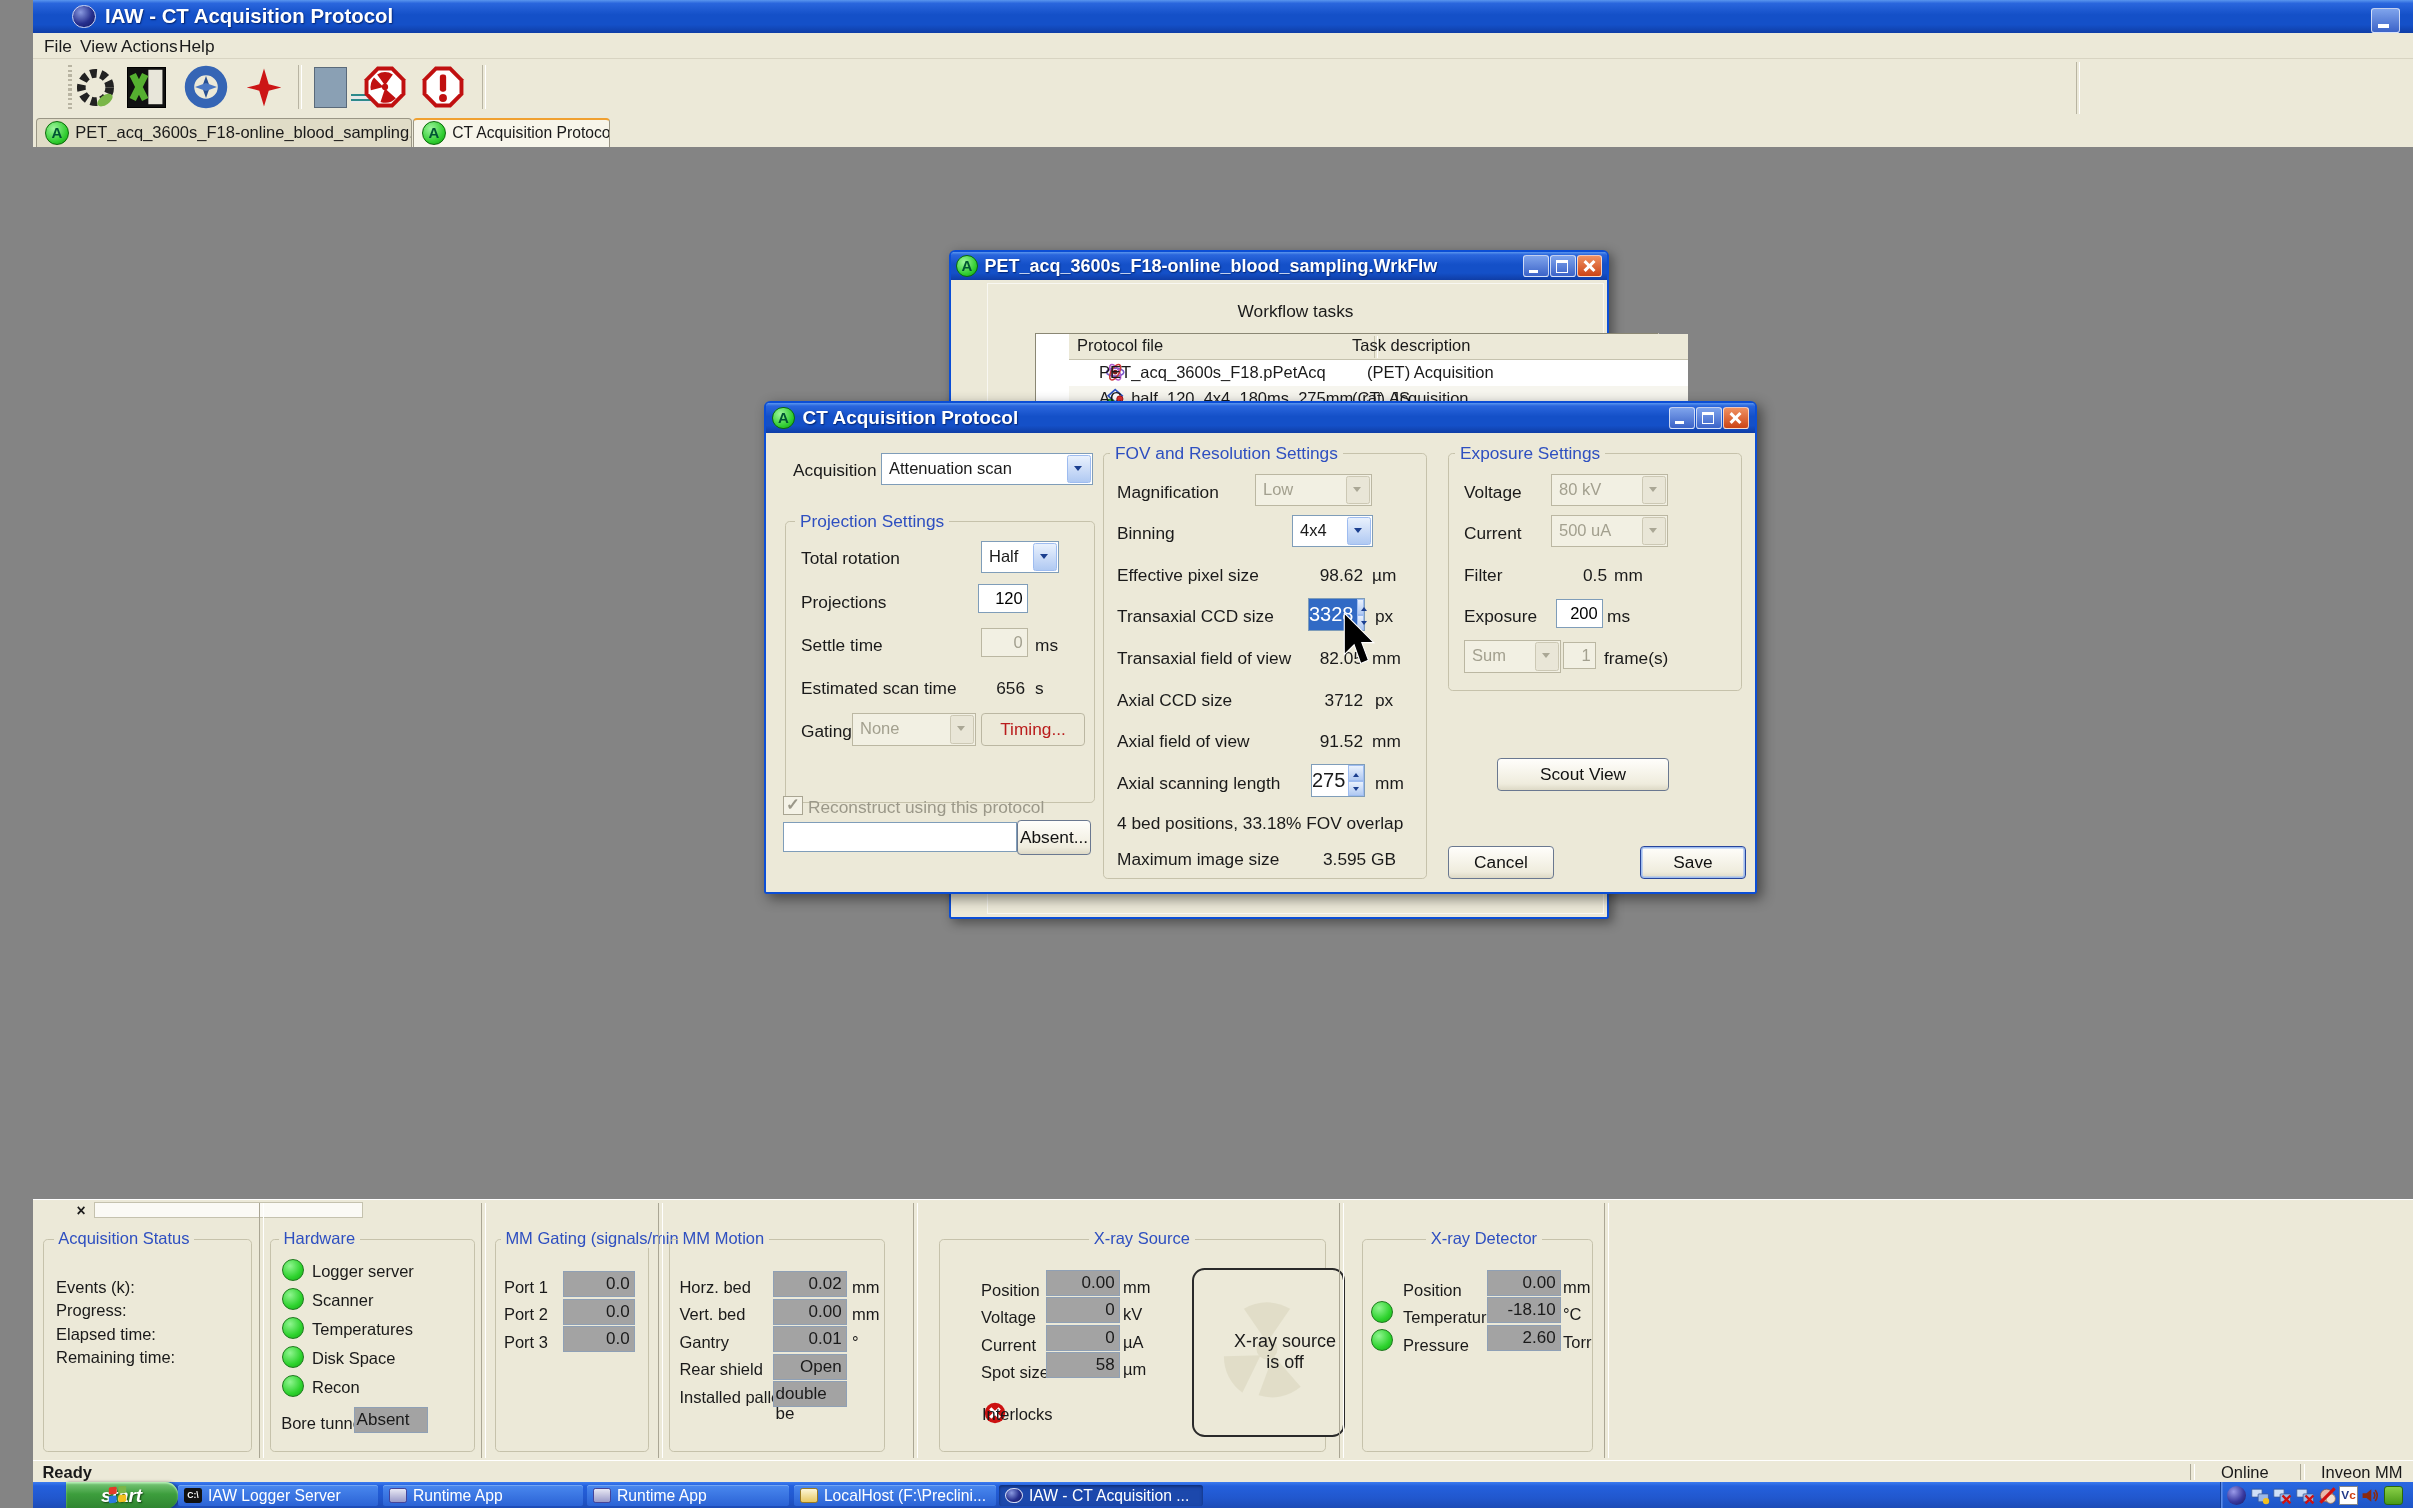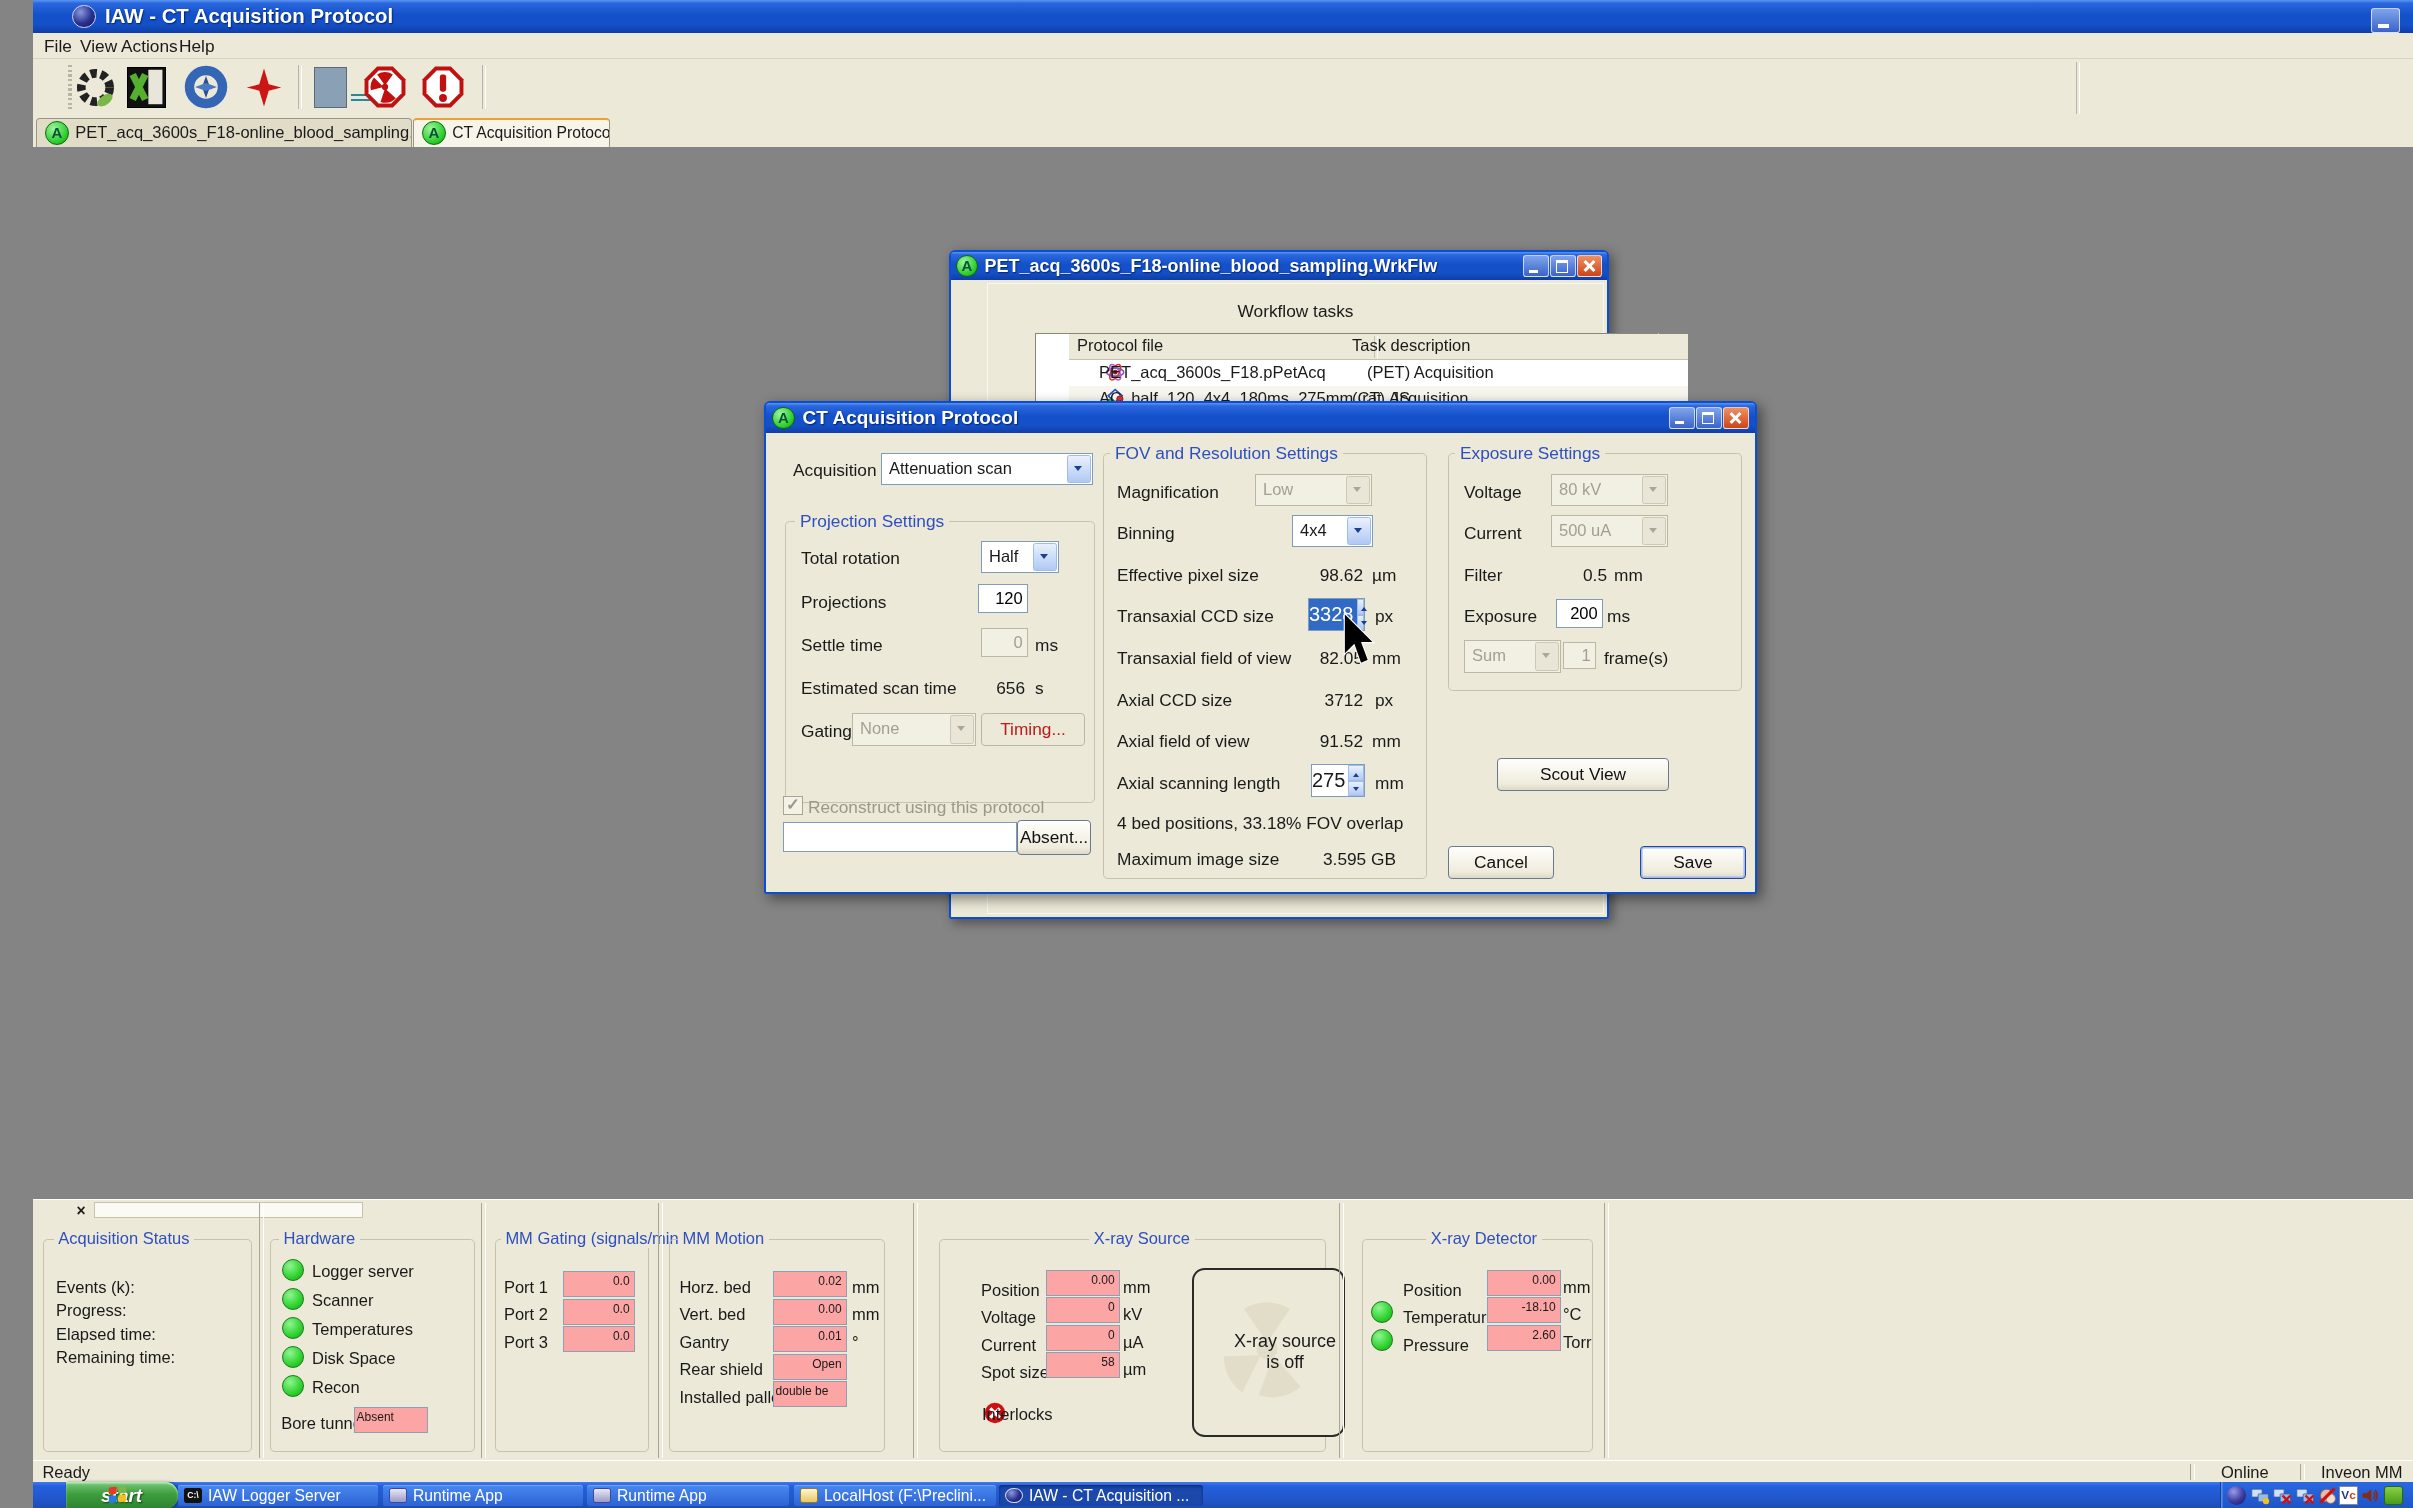--- a/index.html
+++ b/index.html
@@ -42,21 +42,21 @@
   .btn.def{border-color:#27459c;box-shadow:inset 0 0 0 1.6px #9ebcf0;}
   .spin{position:absolute;border:0.8px solid #7f9db9;background:#fff;display:flex;}
   .spin .sval{font-size:20px;text-align:right;padding:3.9px 3.1px 0 0;flex:1;}
   .spin .sval.sel{background:#316ac5;color:#fff;}
   .sbtns{width:16.5px;display:flex;flex-direction:column;}
   .sbtn{flex:1;border:0.8px solid #9ebcf0;background:linear-gradient(#e9f1fd,#b0c9f2);position:relative;}
   .sbtn.up::after{content:"";position:absolute;left:3.1px;top:3.9px;border:3.9px solid transparent;border-bottom:4.7px solid #1b3f8f;}
   .sbtn.dn::after{content:"";position:absolute;left:3.1px;top:5.5px;border:3.9px solid transparent;border-top:4.7px solid #1b3f8f;}
   .led{position:absolute;width:20.4px;height:20.4px;border-radius:50%;border:1.6px solid #1d7a1d;
        background:radial-gradient(circle at 35% 30%,#90f590,#2ed32e 60%,#17a517);}
-  .vbox{position:absolute;background:#fca5a5;border:0.8px solid #8fa0b5;font-size:12px;text-align:right;padding:2.4px 4.7px 0 1.6px;}
+  .vbox{position:absolute;background:#a3a3a3;border:0.8px solid #8fa0b5;font-size:17px;text-align:right;padding:2.4px 4.7px 0 1.6px;}
   .chk{position:absolute;width:17.3px;height:17.3px;background:#f4f2e6;border:0.8px solid #a9a592;}
   .chk::after{content:"✓";position:absolute;left:1.6px;top:-1.6px;font-size:16.5px;color:#9b9889;font-weight:bold;}
   .groove{position:absolute;width:3.1px;border-left:1.6px solid #aaa694;border-right:1.6px solid #fff;}
   
   .tab{position:absolute;top:1.6px;height:28px;border:0.8px solid #9a9685;border-bottom:none;border-radius:3.9px 3.9px 0 0;
        display:flex;align-items:center;font-size:16.5px;padding:0 7.9px;white-space:nowrap;overflow:hidden;}
   .tab.inactive{background:#e0dcc7;}
   .tab.active{background:#f7f5ea;border-top:2.4px solid #f0a030;height:27.5px;}
   .badgeA{display:inline-block;width:22px;height:22px;border-radius:50%;margin-right:6.3px;flex:none;
           background:radial-gradient(circle at 35% 30%,#9cf59c,#2ecc2e 65%,#149314);border:0.8px solid #0a6a0a;
@@ -440,21 +440,21 @@
     <span class="lbl" style="left:200px;top:65px;font-size:16.5px;">°C</span>
     <span class="led" style="left:7.9px;top:89px;"></span>
     <span class="lbl" style="left:40px;top:96px;font-size:16.5px;">Pressure</span>
     <span class="vbox" style="left:124px;top:85px;width:66px;height:22px;">2.60</span>
     <span class="lbl" style="left:200px;top:93px;font-size:16.5px;">Torr</span>
   </div>
   <span class="groove" style="left:1571px;top:3.1px;height:255px;"></span>
 </div>
 
 <div class="abs beige" style="left:0;top:1460px;width:2413px;height:22px;border-top:1.6px solid #fff;">
-  <span class="lbl" style="left:9.4px;top:1.6px;font-size:16.5px;">Ready</span>
+  <span class="lbl" style="left:9.4px;top:1.6px;font-size:16.5px;font-weight:bold;">Ready</span>
   <span class="groove" style="left:2157px;top:3.1px;height:15.7px;"></span>
   <span class="lbl" style="left:2188px;top:1.6px;font-size:16.5px;">Online</span>
   <span class="groove" style="left:2267px;top:3.1px;height:15.7px;"></span>
   <span class="lbl" style="left:2288px;top:1.6px;font-size:16.5px;">Inveon MM</span>
   <span class="groove" style="left:2388px;top:3.1px;height:15.7px;"></span>
 </div>
 
 <div class="abs" style="left:0;top:1482px;width:2413px;height:27px;background:linear-gradient(180deg,#3c7cf0 0%,#2460dd 15%,#2157cd 60%,#1c4ab4 100%);">
   <div class="abs" style="left:0;top:0;width:112px;height:27px;border-radius:0 12.6px 12.6px 0;background:linear-gradient(180deg,#7cc87c,#3d9e3d 45%,#2e8330);box-shadow:inset 0 1.6px 1.6px #b8f0b8, 1.6px 0 3.1px #00000060;display:flex;align-items:center;">
     <span class="abs" style="left:9.4px;top:3.9px;width:19px;height:19px;">

